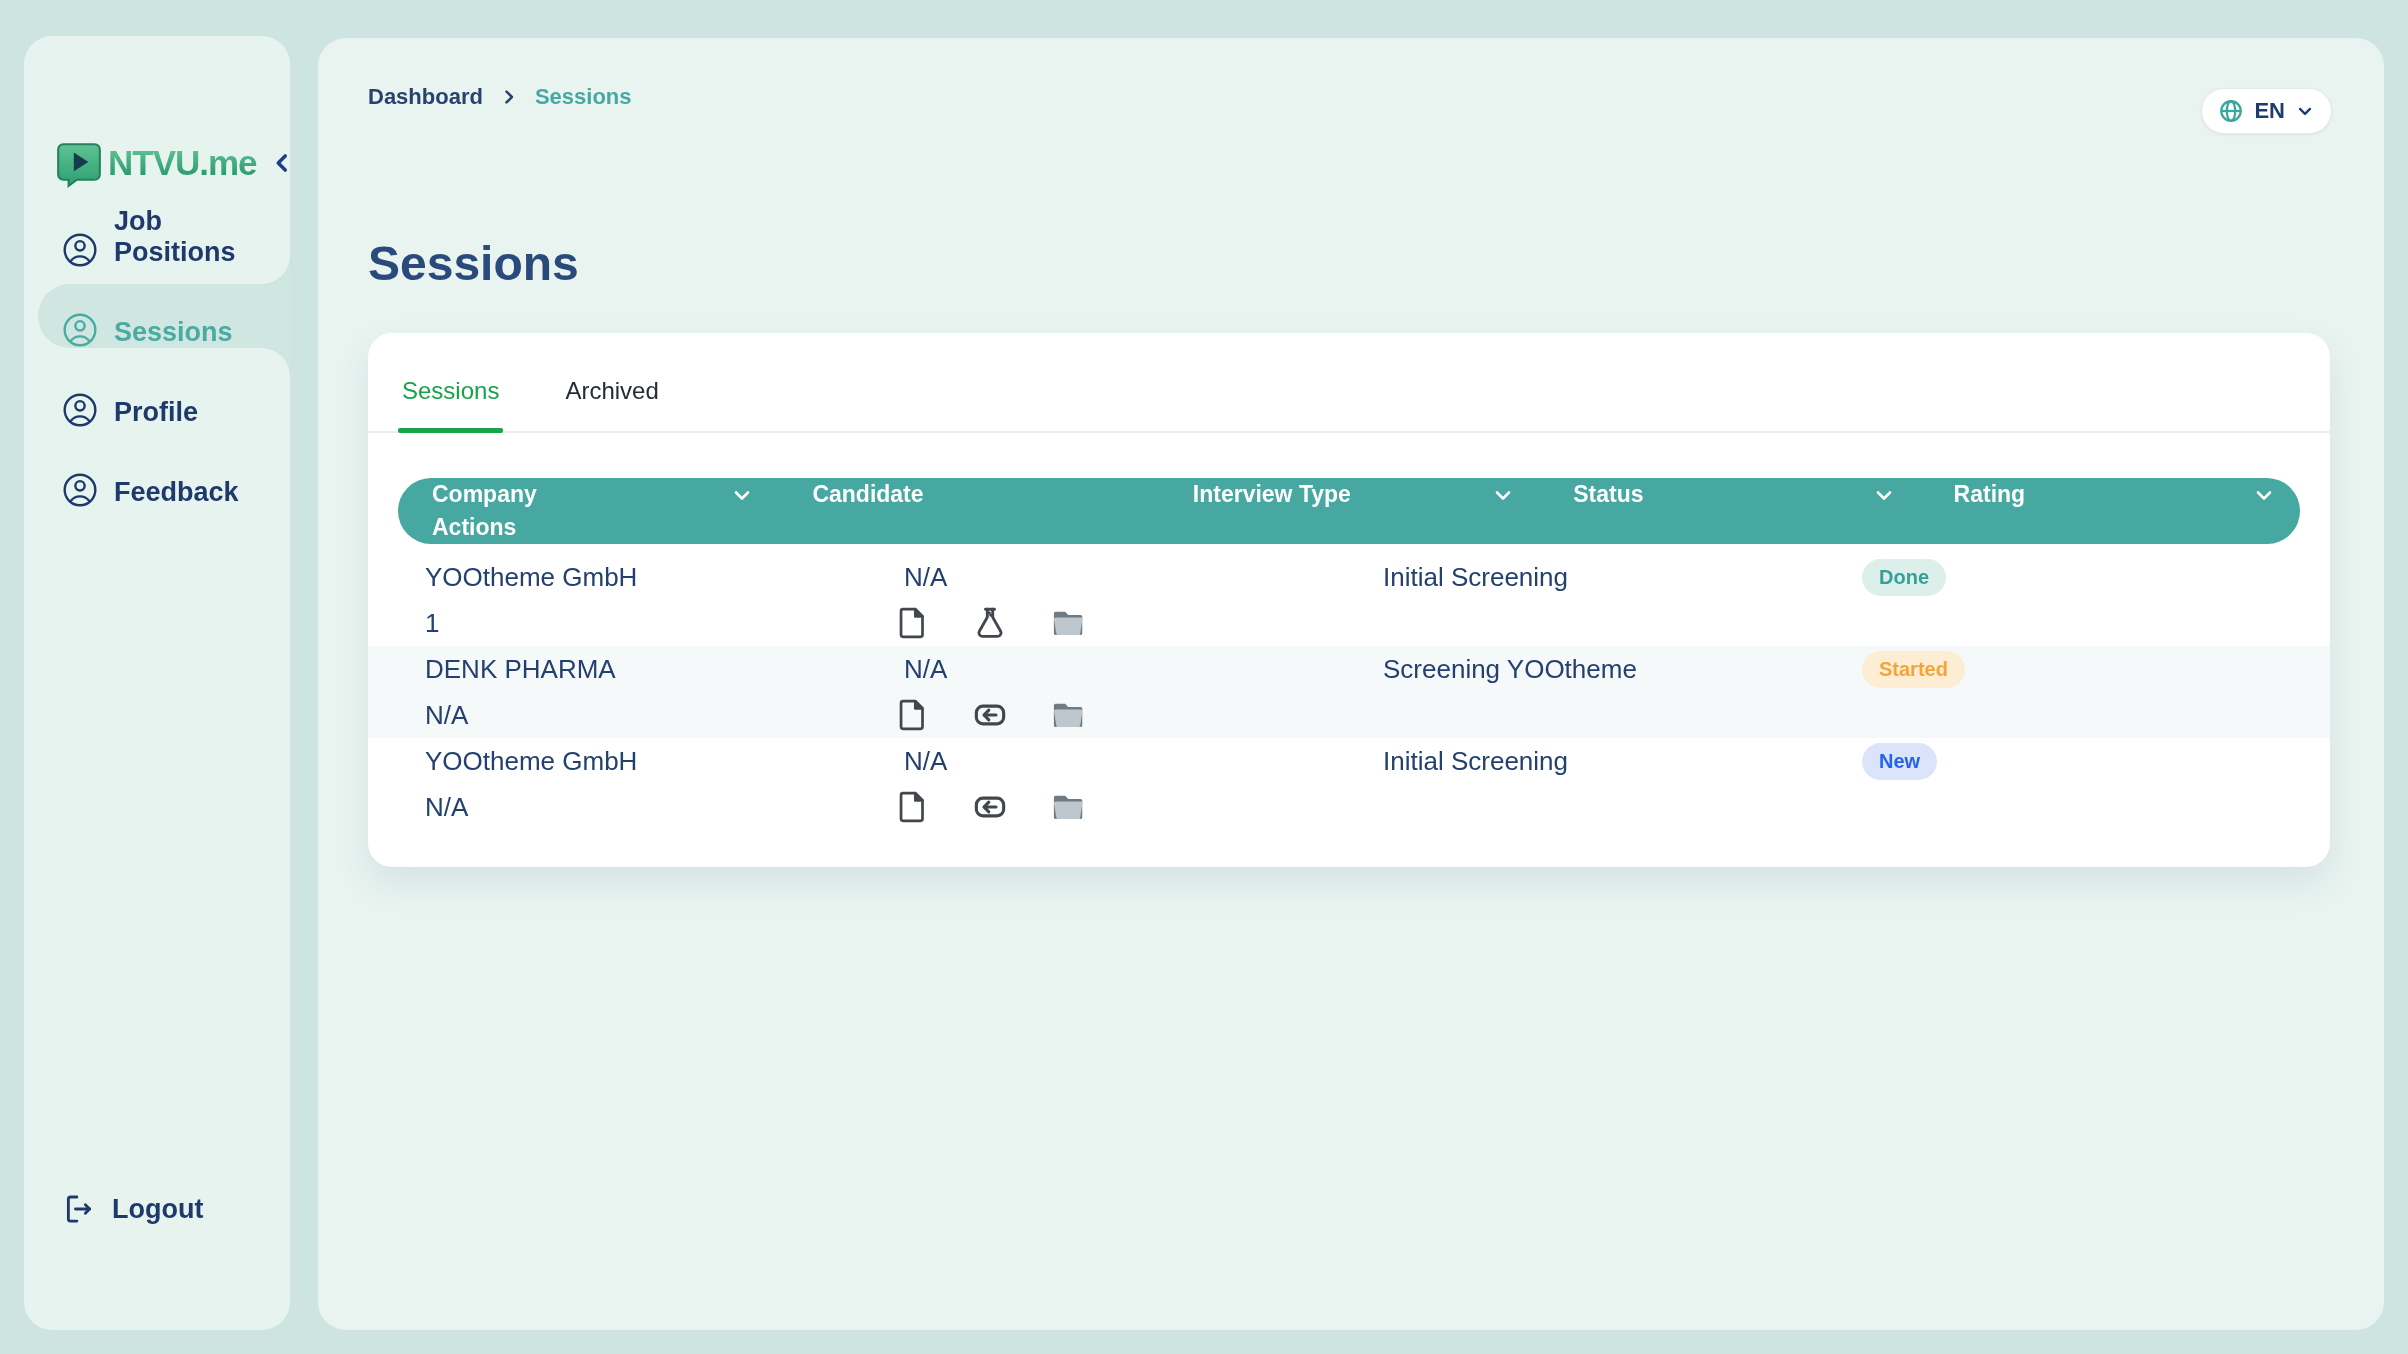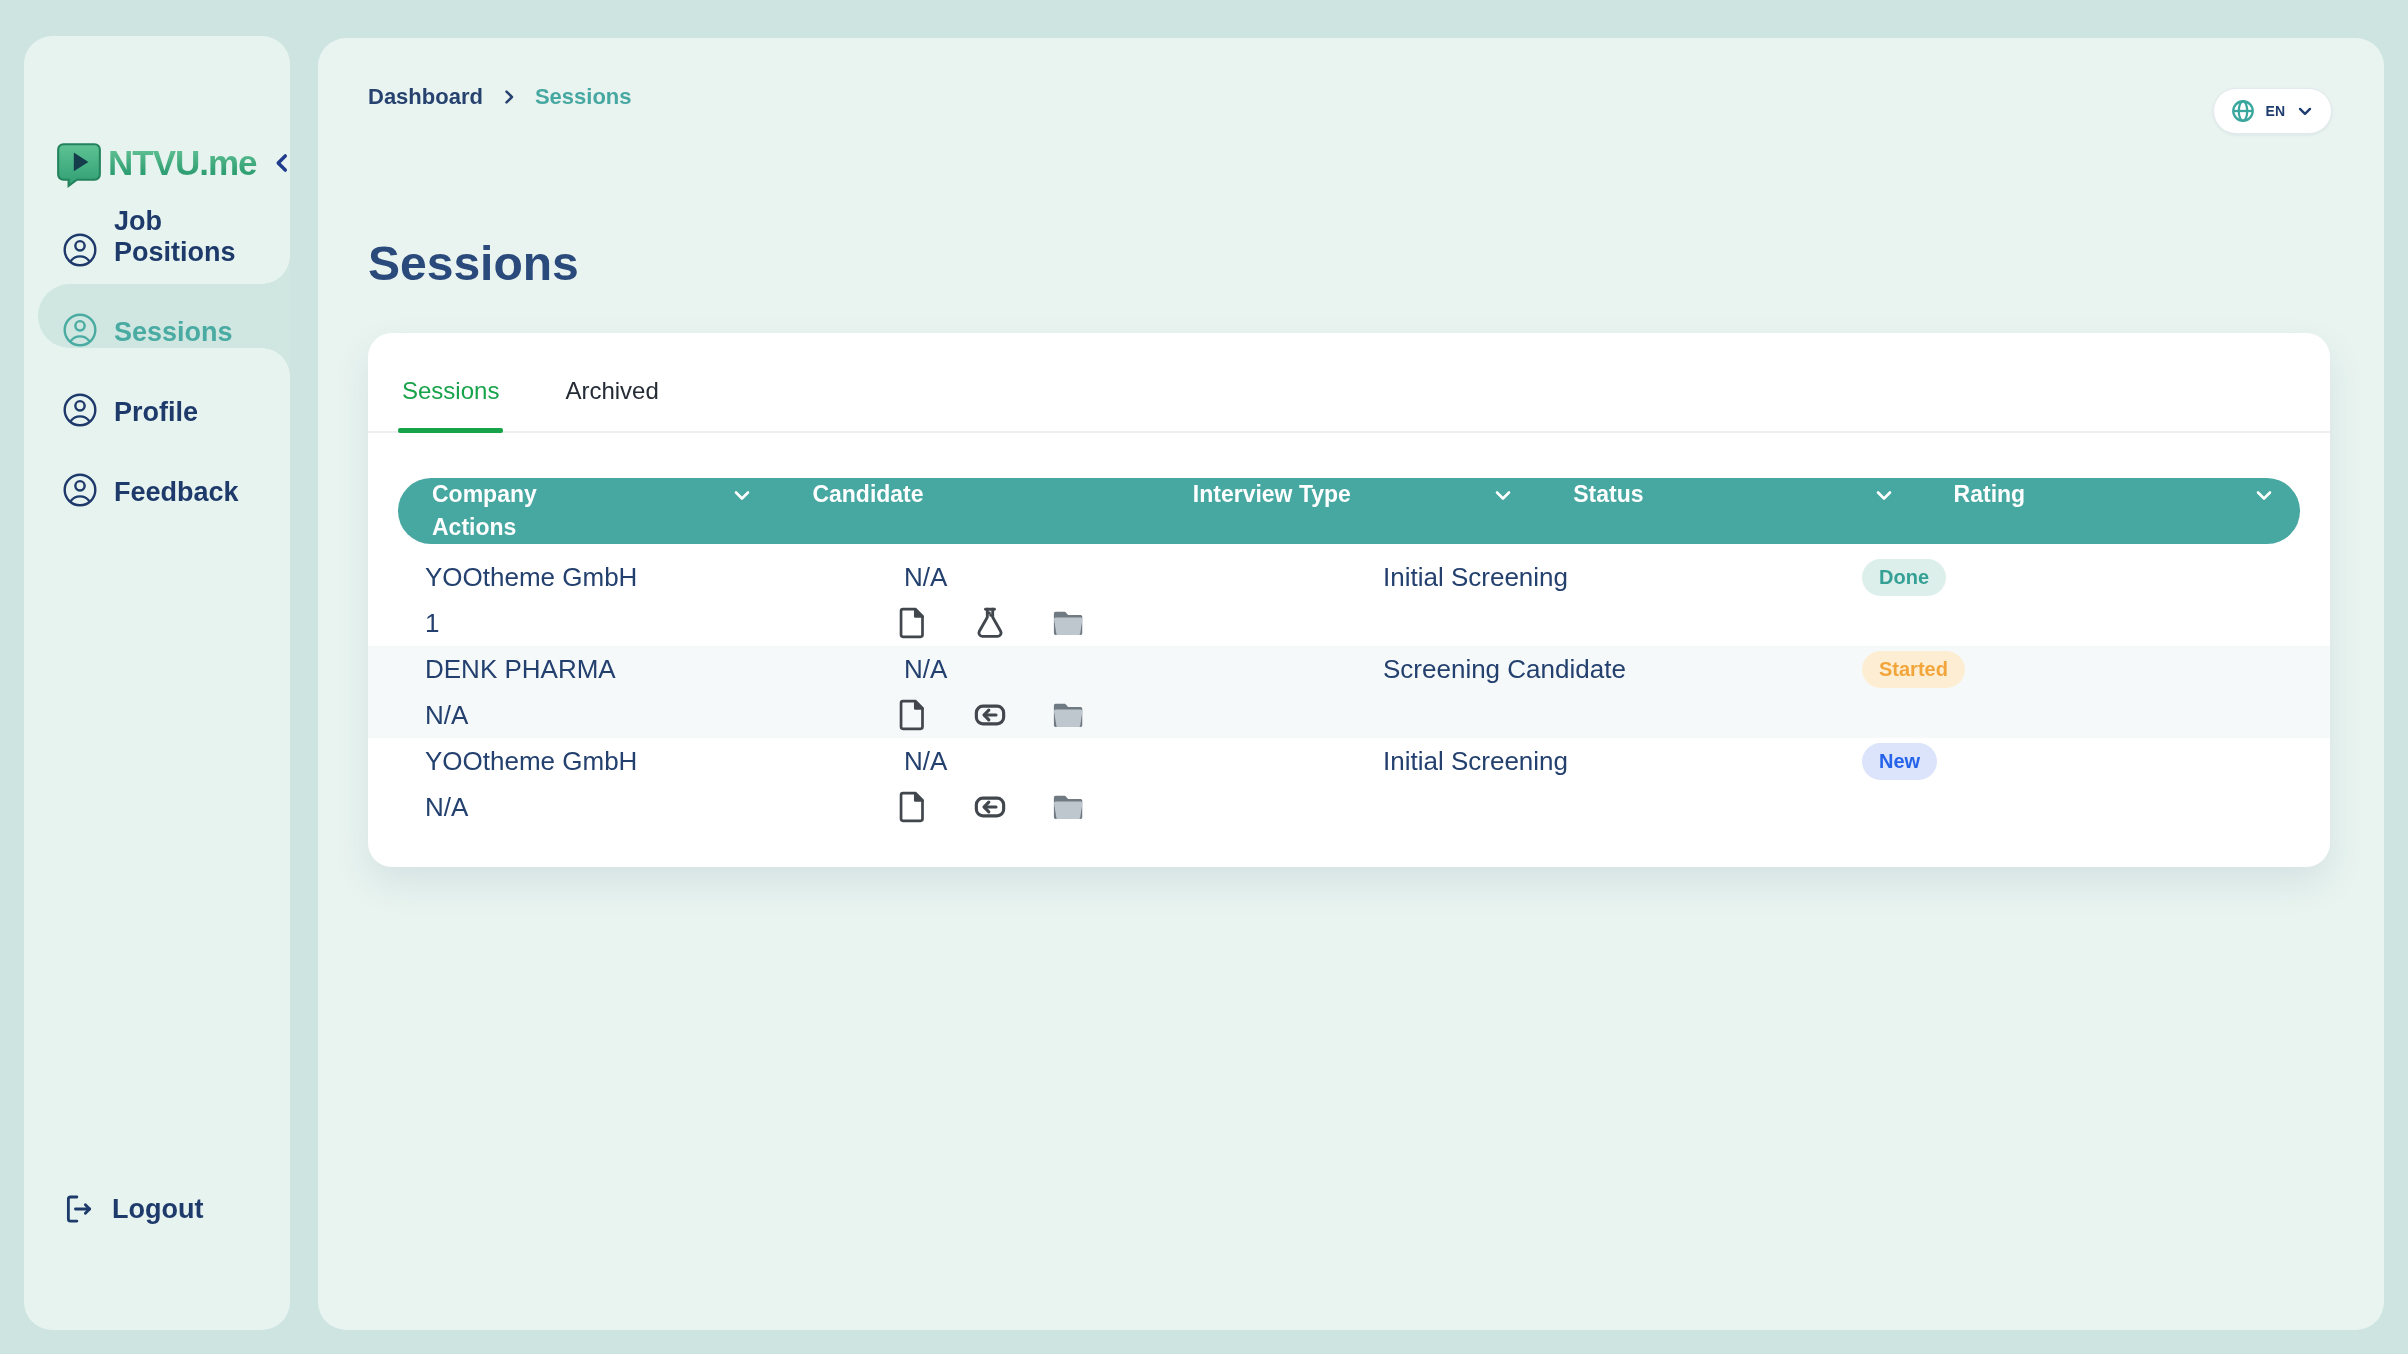--- a/index.html
+++ b/index.html
@@ -68,21 +68,21 @@
   .crumb { cursor:pointer; }
   .crumb-current { color:#47a8a1; }
 
   .lang {
     position:absolute; right:52px; top:50px; height:46px;
     padding:0 16px; background:#fff; border:1px solid #e4e9ee; border-radius:23px;
     display:flex; align-items:center; gap:10px;
     box-shadow:0 1px 3px rgba(30,60,90,.08); cursor:pointer;
   }
   .lang .globe { width:26px; height:26px; color:#3aa79e; }
-  .lang-code { font-size:14px; font-weight:700; color:#1f3c6e; }
+  .lang-code { font-size:22px; font-weight:700; color:#1f3c6e; }
   .lang .chev { width:20px; height:20px; color:#1f3c6e; }
 
   .page-title { position:absolute; left:50px; top:198px; font-size:48px; font-weight:700; color:#2b4a7c; }
 
   .card {
     position:absolute; left:50px; top:295px; width:1962px; height:534px;
     background:#fff; border-radius:24px;
     box-shadow:0 16px 36px rgba(44,74,104,.10);
   }
   .tabs { height:100px; display:flex; padding:0 30px; border-bottom:2px solid #eceef1; }
@@ -309,21 +309,21 @@
               <svg viewBox="0 0 24 24">
                 <path fill="#707a82" d="M2.6 5.6c0-.6.5-1.1 1.1-1.1h5.9c.3 0 .6.1.8.3l1.7 1.8h8.3c.6 0 1.1.5 1.1 1.1v11.2c0 .6-.5 1.1-1.1 1.1H3.7c-.6 0-1.1-.5-1.1-1.1z"></path>
                 <path fill="#bfc7ce" d="M4.4 20 2.7 9.6c-.1-.7.4-1.3 1.1-1.3h16.7c.7 0 1.2.6 1.1 1.3l-1.5 9.5c-.1.5-.6.9-1.1.9z"></path>
               </svg>
             </span>
     </div>
   </div>
   <div class="trow striped">
     <div class="td">DENK PHARMA</div>
     <div class="td">N/A</div>
-    <div class="td">Screening Candidate</div>
+    <div class="td">Screening YOOtheme</div>
     <div class="td">
       <span class="badge started">Started</span>
     </div>
     <div class="td">N/A</div>
     <div class="td td-actions">
       <span class="action">
               <svg viewBox="0 0 24 24" fill="none" stroke="#41474d" stroke-width="1.8" stroke-linejoin="round">
                 <path d="M6 2.8h8.2L19 7.6v12.3a1.3 1.3 0 0 1-1.3 1.3H6a1.3 1.3 0 0 1-1.3-1.3V4.1A1.3 1.3 0 0 1 6 2.8z"></path>
                 <path d="M14.2 2.8v4.8H19z" fill="#41474d"></path>
               </svg>

